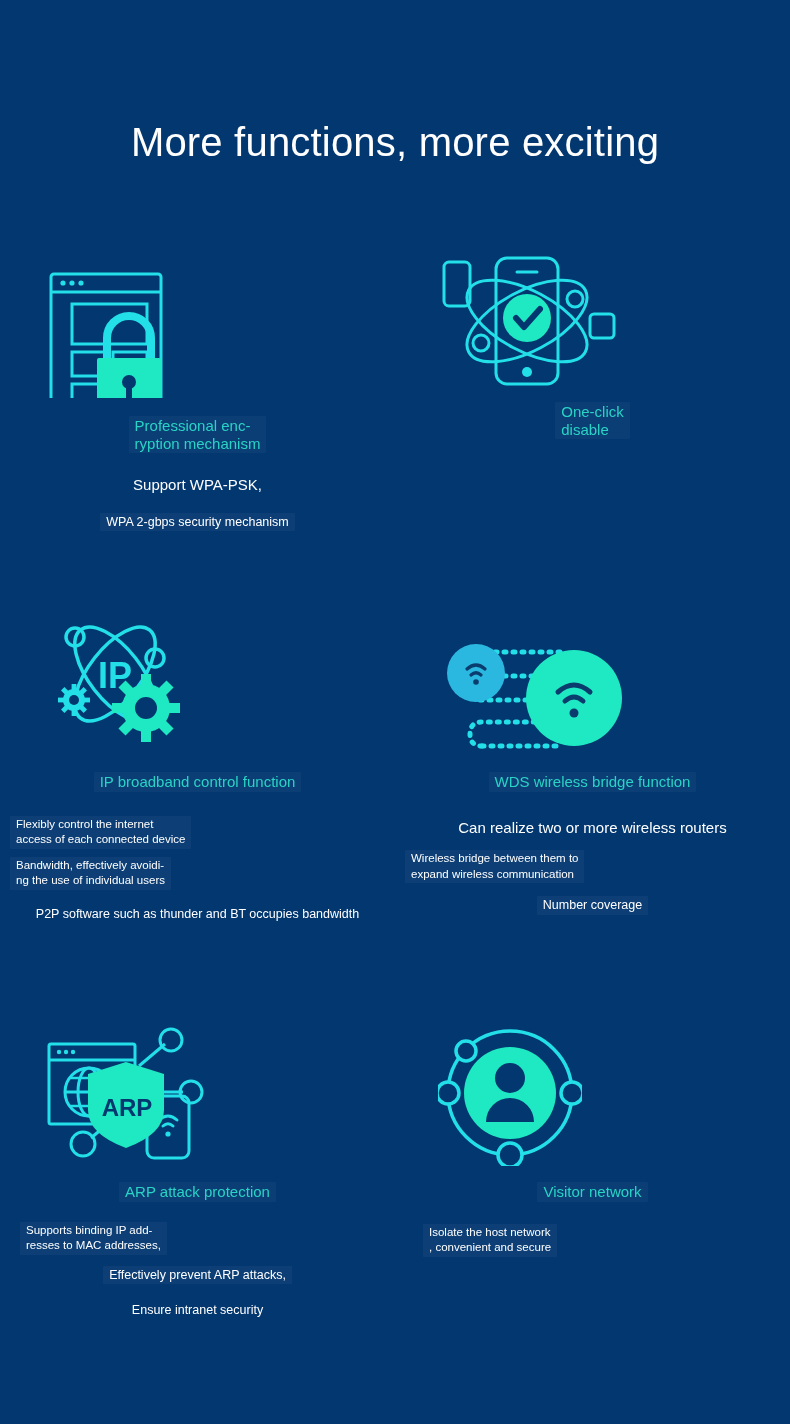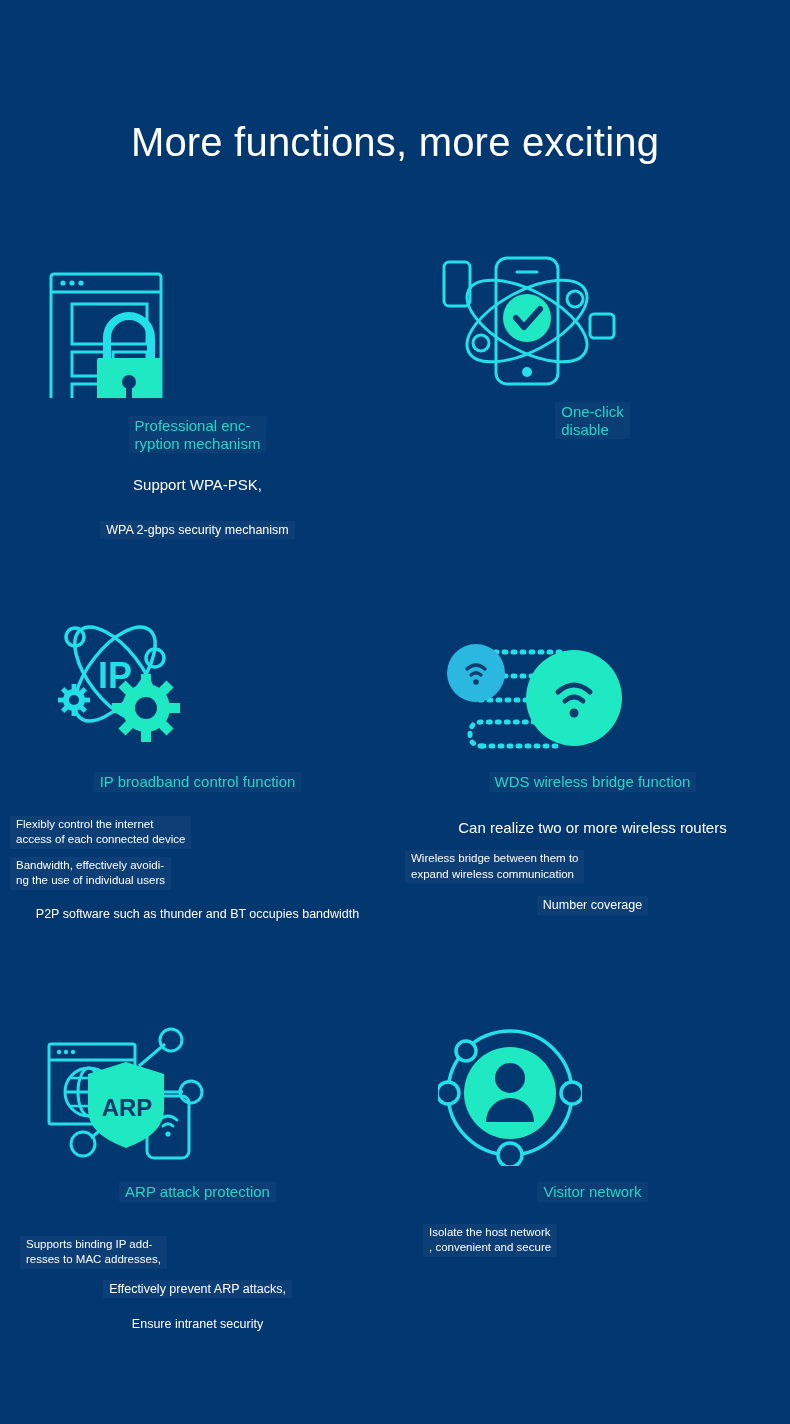--- a/index.html
+++ b/index.html
@@ -72,21 +72,21 @@
             <circle cx="86" cy="134" r="7" fill="#033770"></circle>
             <rect x="83" y="134" width="6" height="18" fill="#033770"></rect>
           </svg>
         </div>
         <div class="caption" style="margin-top:18px;">
           <div class="heading two-line">Professional enc-
 ryption mechanism</div>
           <div style="margin-top:22px;">
             <span class="sub big">Support WPA-PSK,</span>
           </div>
-          <div style="margin-top:24px;">
+          <div style="margin-top:16px;">
             <span class="sub mid plate">WPA 2-gbps security mechanism</span>
           </div>
         </div>
       </div>
 
       <div class="cell right">
         <div class="icon-wrap" style="height:160px;">
           <svg width="180" height="152" viewBox="0 0 180 152">
             <rect x="6" y="16" width="26" height="44" rx="5" fill="none" stroke="#23e0e8" stroke-width="3"></rect>
             <rect x="152" y="68" width="24" height="24" rx="4" fill="none" stroke="#23e0e8" stroke-width="3"></rect>
@@ -232,21 +232,21 @@
             <circle cx="125" cy="114" r="2.6" fill="#23e0e8"></circle>
             <path d="M85 36 L123 48 V84 q0 24 -38 38 q-38 -14 -38 -38 V48 Z" transform="translate(-2,6)" fill="#1fe9c2"></path>
             <text x="84" y="96" text-anchor="middle" fill="#033770" font-family="Liberation Sans, sans-serif" font-size="24" font-weight="700">ARP</text>
             <circle cx="128" cy="20" r="11" fill="none" stroke="#23e0e8" stroke-width="3"></circle>
             <circle cx="148" cy="72" r="11" fill="none" stroke="#23e0e8" stroke-width="3"></circle>
             <circle cx="40" cy="124" r="12" fill="none" stroke="#23e0e8" stroke-width="3"></circle>
           </svg>
         </div>
         <div class="caption" style="margin-top:16px;">
           <div class="heading">ARP attack protection</div>
-          <div style="margin-top:34px; text-align:left; padding-left:20px;">
+          <div style="margin-top:20px; text-align:left; padding-left:20px;">
             <span class="sub small wrap-left">Supports binding IP add-
 resses to MAC addresses,</span>
           </div>
           <div style="margin-top:10px;">
             <span class="sub mid plate">Effectively prevent ARP attacks,</span>
           </div>
           <div style="margin-top:16px;">
             <span class="sub mid">Ensure intranet security</span>
           </div>
         </div>

